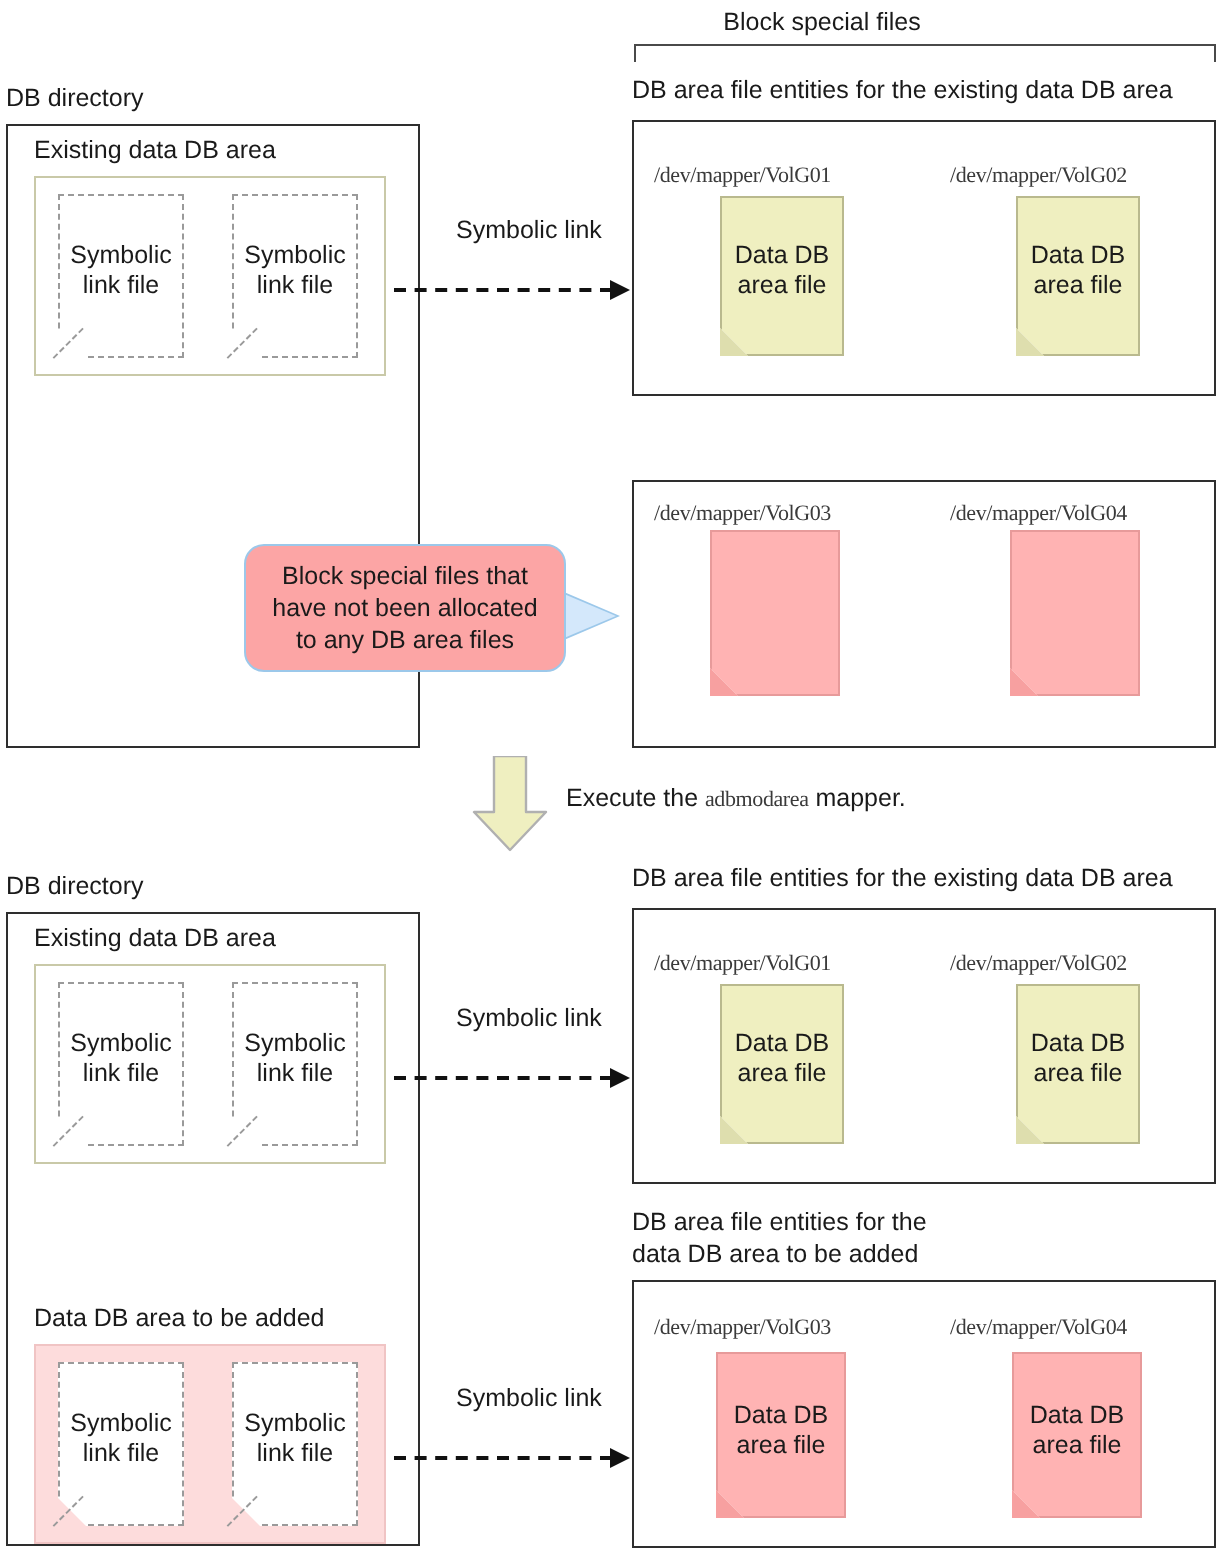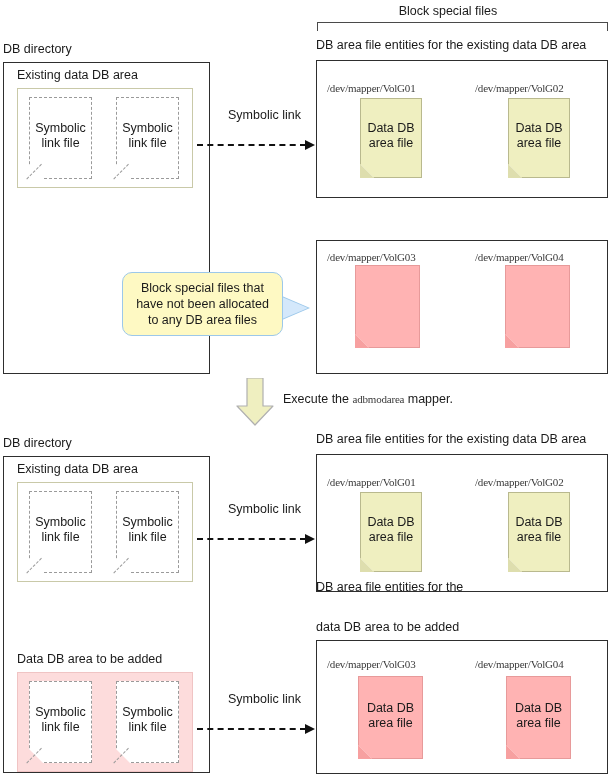--- a/index.html
+++ b/index.html
@@ -131,21 +131,21 @@
     position: absolute;
     border-top: 1.6px solid #4a4a4a;
     border-left: 1.6px solid #4a4a4a;
     border-right: 1.6px solid #4a4a4a;
     box-sizing: border-box;
   }
 
   
   .bubble {
     position: absolute;
-    background: #fef9c3;
+    background: #fca5a5;
     border: 1px solid #9cc8ea;
     border-radius: 10px;
     box-sizing: border-box;
     padding: 7px 9px 7px 9px;
     font-size: 12.5px;
     line-height: 16px;
     text-align: center;
     color: #1a1a1a;
   }
   .bubble-tail {
@@ -159,21 +159,21 @@
     position: absolute;
     width: 0; height: 0;
     border-left: 28px solid #9cc8ea;
     border-top: 12px solid transparent;
     border-bottom: 12px solid transparent;
   }
 </style>
 </head>
 <body>
 
-<div class="abs lbl" style="left:448px; top:4px; transform:translateX(-50%);">Block special files</div>
+<div class="abs lbl" style="left:411px; top:4px; transform:translateX(-50%);">Block special files</div>
 <div class="bracket" style="left:317px; top:22px; width:291px; height:9px;"></div>
 
 <div class="abs lbl" style="left:3px; top:42px;">DB directory</div>
 <div class="panel abs" style="left:3px; top:62px; width:207px; height:312px;"></div>
 
 <div class="abs lbl" style="left:17px; top:68px;">Existing data DB area</div>
 <div class="area abs" style="left:17px; top:88px; width:176px; height:100px;"></div>
 
 <div class="note note-dashed" style="left:29px; top:97px; width:63px; height:82px;">
   <div class="body"></div>
@@ -321,21 +321,21 @@
 </div>
 <div class="note note-solid note-yellow" style="left:508px; top:492px; width:62px; height:80px;">
   <div class="body"></div>
   <div class="fold"></div>
   <div class="txt">
     <div>Data DB</div>
     <div>area file</div>
   </div>
 </div>
 
-<div class="abs lbl" style="left:316px; top:580px;">DB area file entities for the</div>
+<div class="abs lbl" style="left:316px; top:604px;">DB area file entities for the</div>
 <div class="abs lbl" style="left:316px; top:620px;">data DB area to be added</div>
 <div class="panel abs" style="left:316px; top:640px; width:292px; height:134px;"></div>
 
 <div class="abs mono" style="left:327px; top:658px;">/dev/mapper/VolG03</div>
 <div class="abs mono" style="left:475px; top:658px;">/dev/mapper/VolG04</div>
 
 <div class="note note-solid note-pink" style="left:358px; top:676px; width:65px; height:83px;">
   <div class="body"></div>
   <div class="fold"></div>
   <div class="txt">

